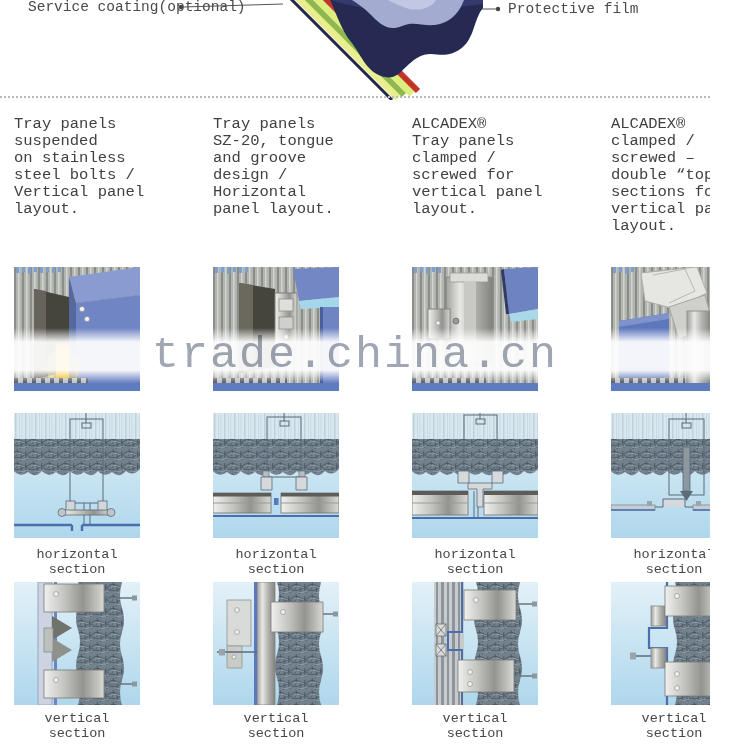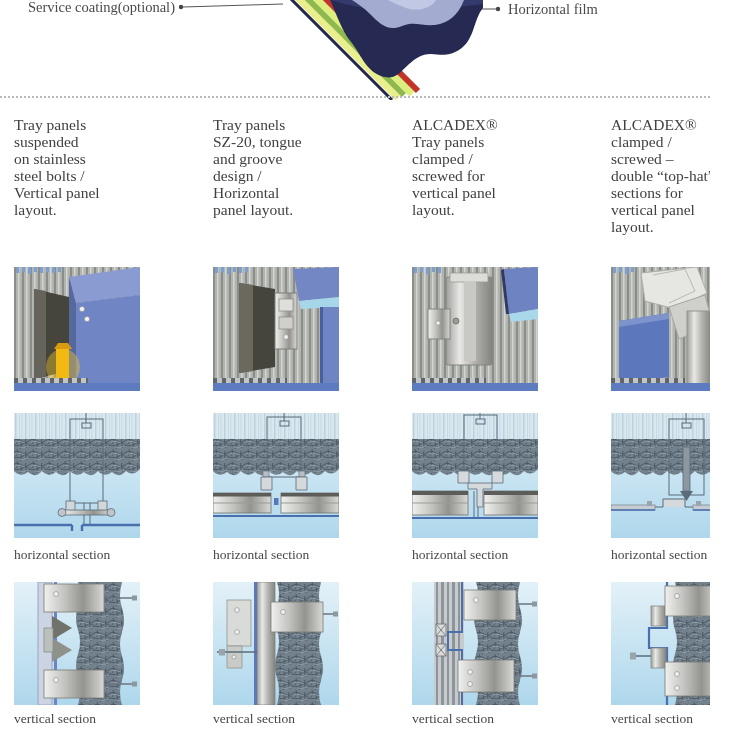--- a/index.html
+++ b/index.html
@@ -1,29 +1,29 @@
 <!DOCTYPE html>
 <html><head>
 <meta charset="utf-8">
 <style>
   html,body{margin:0;padding:0;background:#fff;}
   .page{position:relative;width:710px;height:748px;background:#fff;overflow:hidden;
-        font-family:Liberation Serif, serif;color:#3f3f3f;}
+        font-family:Liberation Mono, monospace;color:#3f3f3f;}
   .abs{position:absolute;}
   
   .toplabel{position:absolute;font-size:14.5px;color:#4a4a4a;white-space:nowrap;}
   
   .divider{position:absolute;left:0;right:0;top:96px;border-top:2px dotted #b9b9b9;height:0;}
   
   .col-title{position:absolute;top:116px;width:186px;font-size:15.5px;line-height:17px;
              color:#414141;white-space:pre-line;}
   
   .cell{position:absolute;width:126px;}
   .cell svg{display:block;width:126px;}
-  .caption{position:absolute;width:126px;text-align:left;font-size:13.5px;color:#474747;}
+  .caption{position:absolute;width:126px;text-align:center;font-size:13.5px;color:#474747;}
   
   .wm-band{position:absolute;left:0;right:0;top:328px;height:54px;
      background:linear-gradient(180deg, rgba(255,255,255,0) 0%, rgba(255,255,255,.93) 26%,
                 rgba(255,255,255,.93) 78%, rgba(255,255,255,0) 100%);
      display:flex;align-items:center;justify-content:center;}
   .wm-text{font-size:45px;letter-spacing:2px;color:#8f96a6;opacity:.85;
            mix-blend-mode:multiply;font-weight:400;}
 </style>
 </head>
 <body>
@@ -93,21 +93,21 @@
         <path d="M62,0 L215,0 L215,8 C205,20 207,40 191,50 C173,61 165,48 149,58
                  C133,68 131,82 113,76 C97,70 93,54 83,42 C73,30 68,12 62,0 Z" fill="#262a52"></path>
         <path d="M62,0 L215,0 L215,4 C200,6 180,8 160,10 C120,14 90,8 62,0 Z" fill="#343a6b"></path>
 
         <path d="M84,0 L196,0 C192,10 186,20 172,24 C156,28 148,20 134,26
                  C120,32 112,24 102,14 C96,8 90,4 84,0 Z" fill="#a3abd1"></path>
         <path d="M120,0 L168,0 C164,8 150,12 138,8 C130,5 124,2 120,0 Z" fill="#c2c8e4"></path>
       </g>
     </svg>
     <div class="toplabel" style="left:28px;top:-1px;">Service coating(optional)</div>
-    <div class="toplabel" style="left:508px;top:1px;">Horizontal film</div>
+    <div class="toplabel" style="left:508px;top:1px;">Protective film</div>
   </div>
 
   <div class="divider"></div>
 
   <div class="col-title" style="left:14px;">Tray panels
 suspended
 on stainless
 steel bolts /
 Vertical panel
 layout.</div>
@@ -416,14 +416,17 @@
       <path d="M110,96 H124" stroke="#6a7680" stroke-width="1.5"></path>
       <rect x="120" y="93.5" width="5" height="5" fill="#8d97a0"></rect>
     </svg>
   </div>
 
   <div class="caption" style="left:14px;top:711px;">vertical section</div>
   <div class="caption" style="left:213px;top:711px;">vertical section</div>
   <div class="caption" style="left:412px;top:711px;">vertical section</div>
   <div class="caption" style="left:611px;top:711px;">vertical section</div>
 
+  <div class="wm-band">
+    <span class="wm-text">trade.china.cn</span>
+  </div>
 
 </div>
 
 </body></html>

